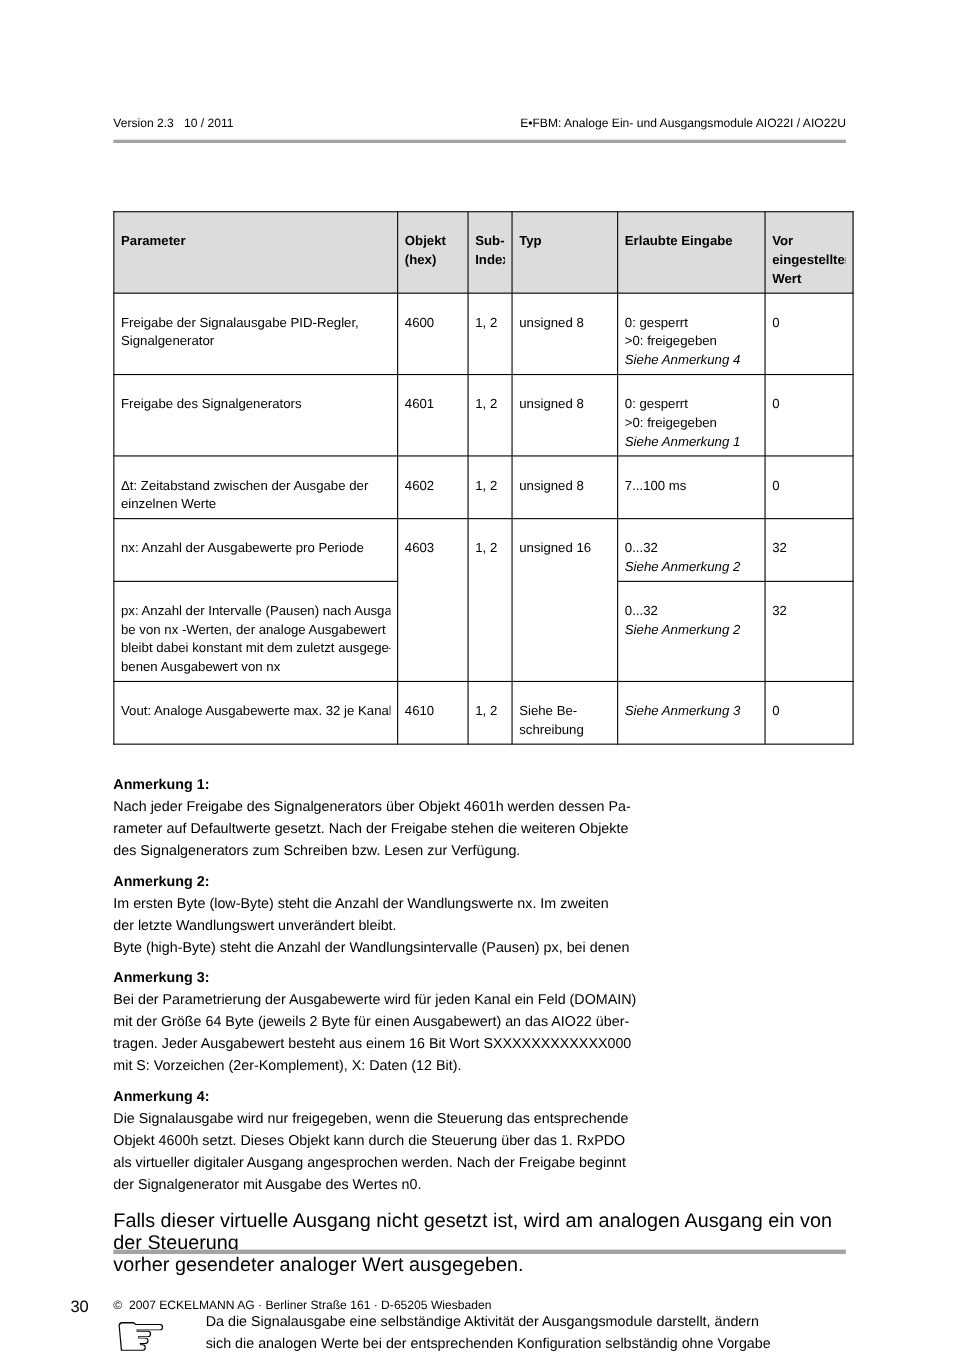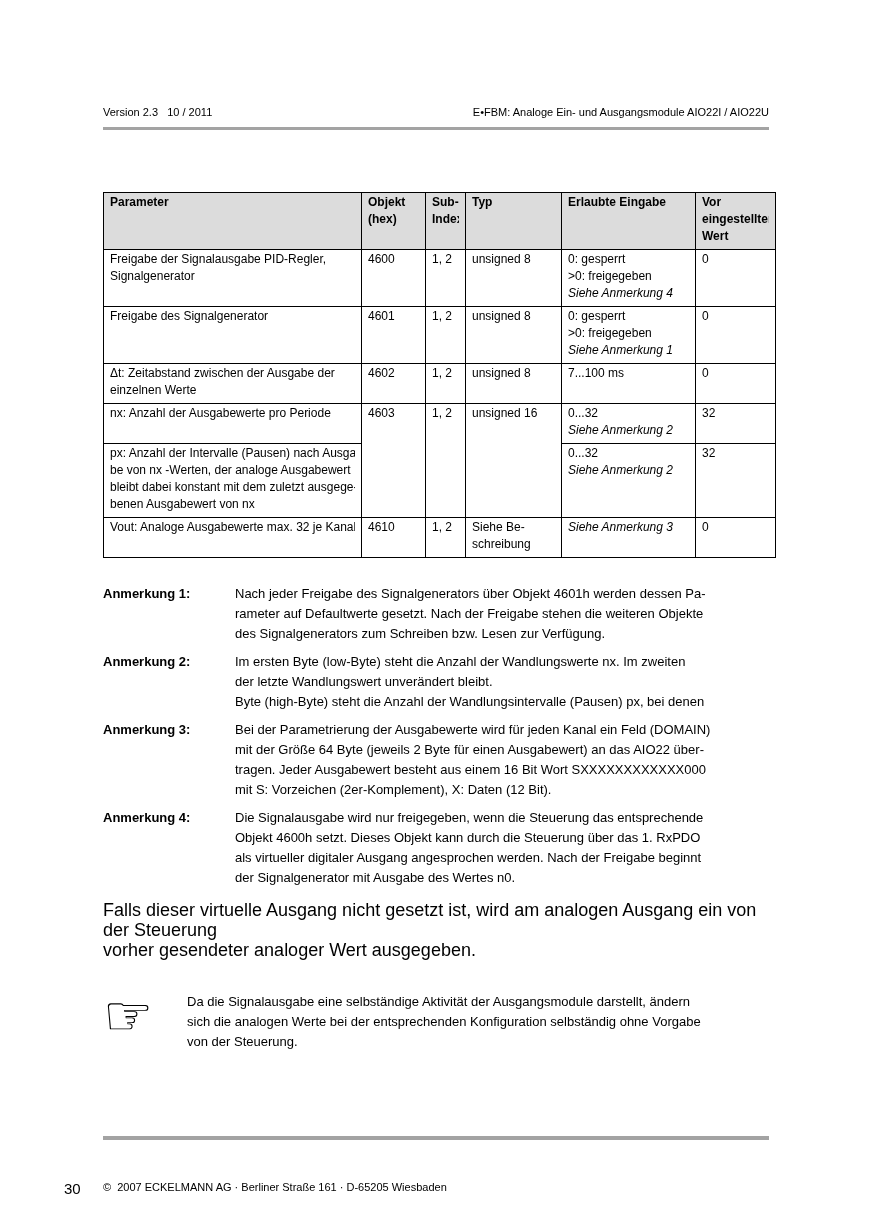--- a/index.html
+++ b/index.html
@@ -8,27 +8,27 @@
 
   .doc-header{position:absolute;left:103px;top:106px;width:666px;
               display:flex;justify-content:space-between;font-size:11px;white-space:pre;}
   .doc-header-rule{position:absolute;left:103px;top:127px;width:666px;height:3px;background:#a3a3a3;}
 
   .content{position:absolute;left:103px;top:192px;width:672px;}
 
   table{border-collapse:collapse;width:672px;table-layout:fixed;
         font-size:12px;line-height:17px;}
   th,td{border:1px solid #000;vertical-align:top;text-align:left;
-        padding:1px 6px 4px;}
+        padding:18px 6px 4px;}
   thead th{background:#dcdcdc;font-weight:bold;}
   td div,th div{white-space:nowrap;overflow:hidden;}
   .it{font-style:italic;}
 
   #notes{margin-top:26px;width:666px;}
-  .note{display:flex;margin-bottom:8px;font-size:13px;line-height:20px;}
+  .note{display:flex;margin-bottom:8px;font-size:13px;line-height:20px;flex-direction:column;}
   .note-label{width:132px;flex:none;font-weight:bold;}
   .note-body{flex:1;}
 
   .para{font-size:18px;line-height:20px;margin-top:12px;width:666px;}
 
   .hand-note{display:flex;margin-top:32px;align-items:flex-start;}
   .hand-icon{width:84px;flex:none;font-size:56px;line-height:56px;margin-top:-4px;color:#000;}
   .hand-text{font-size:13px;line-height:20px;}
 
   .footer-rule{position:absolute;left:103px;top:1136px;width:666px;height:4px;background:#a3a3a3;}
@@ -102,21 +102,21 @@
               <div>0: gesperrt</div>
               <div>&gt;0: freigegeben</div>
               <div class="it">Siehe Anmerkung 4</div>
             </td>
             <td>
               <div>0</div>
             </td>
           </tr>
           <tr>
             <td>
-              <div>Freigabe des Signalgenerator</div>
+              <div>Freigabe des Signalgenerators</div>
             </td>
             <td>
               <div>4601</div>
             </td>
             <td>
               <div>1, 2</div>
             </td>
             <td>
               <div>unsigned 8</div>
             </td>

